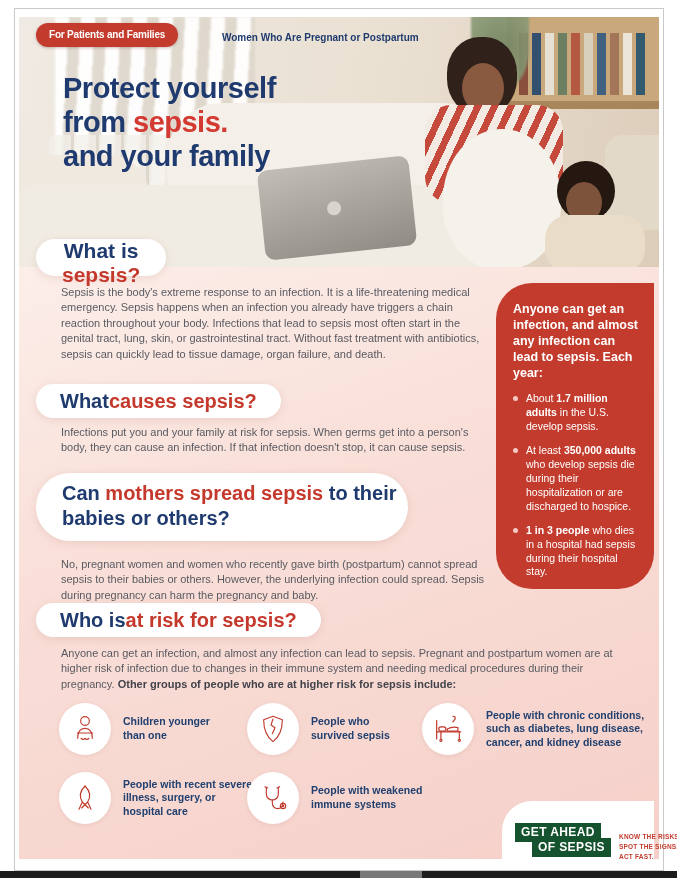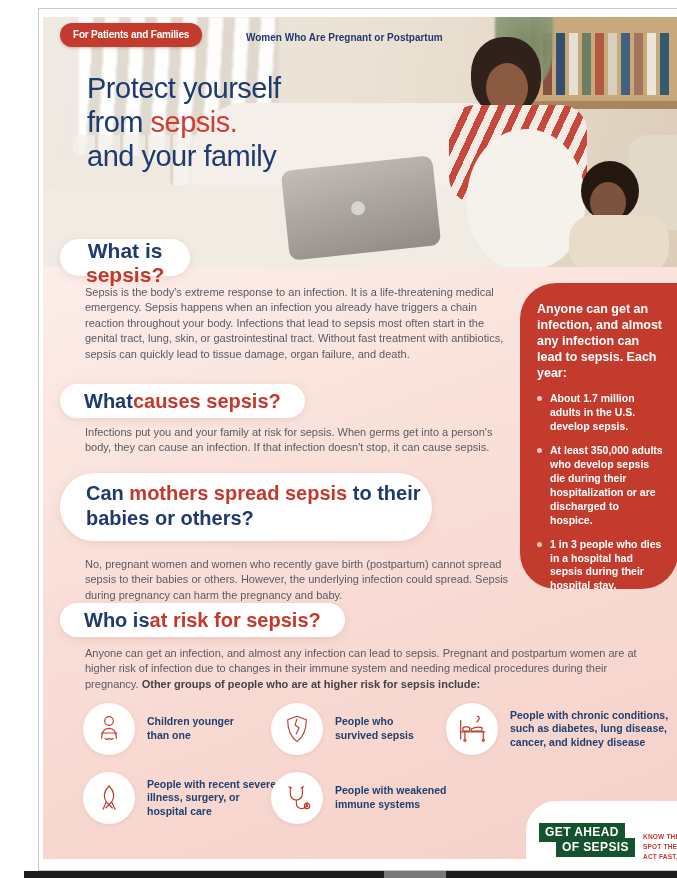--- a/index.html
+++ b/index.html
@@ -1,17 +1,17 @@
 <!DOCTYPE html>
 <html><head>
 <meta charset="utf-8">
 <style>
   * { margin:0; padding:0; box-sizing:border-box; }
   body { width:677px; height:878px; background:#ffffff; font-family:"Liberation Sans", sans-serif; position:relative; overflow:hidden; }
-  .canvas { position:absolute; inset:0;margin-left:24px; }
+  .canvas { position:absolute; inset:0; }
 
   .page { position:absolute; left:14px; top:8px; width:650px; height:863px; background:#fff; border:1px solid #c9c9c9; }
 
   
   .photo { position:absolute; left:4px; top:8px; width:640px; height:250px; overflow:hidden;
            background:linear-gradient(100deg,#efeae3 0%,#eae0d2 55%,#dccdb9 100%); }
   .ph-window { position:absolute; left:36px; top:0; width:200px; height:205px;
                background:repeating-linear-gradient(93deg, rgba(255,255,255,.92) 0 14px, rgba(214,207,195,.55) 14px 26px); filter:blur(1px); }
   .ph-radiator { position:absolute; left:30px; top:118px; width:266px; height:132px; border-radius:6px; opacity:.75;
                  background:repeating-linear-gradient(90deg,#f3f0ea 0 22px,#ddd6ca 22px 25px); }
@@ -36,21 +36,21 @@
   .ph-child-hair { position:absolute; left:538px; top:144px; width:58px; height:60px; background:#241810; border-radius:50%; }
   .ph-child-face { position:absolute; left:547px; top:165px; width:36px; height:41px; background:#7d533b; border-radius:50%; }
   .ph-child-body { position:absolute; left:526px; top:198px; width:100px; height:58px; background:#e9dcc8; border-radius:24px; }
 
   
   .badge { position:absolute; left:21px; top:14px; background:#c33b2d; color:#fff; font-weight:bold; font-size:10px;
            letter-spacing:-0.2px; padding:6px 13px 7px; border-radius:14px; z-index:5; box-shadow:0 1px 3px rgba(90,40,30,.3); }
   .audience { position:absolute; left:207px; top:23px; color:#1e3a6e; font-weight:bold; font-size:10px; z-index:5; }
 
   
-  .title { position:absolute; left:48px; top:62px; z-index:5; font-size:29px; font-weight:400; letter-spacing:-0.5px;
+  .title { position:absolute; left:48px; top:62px; z-index:5; font-size:29px; font-weight:700; letter-spacing:-0.5px;
            color:#1e3a6e; line-height:1.18; }
   .title .hl { color:#d23a32; }
 
   
   .content { position:absolute; left:4px; top:258px; width:640px; height:592px;
              background:linear-gradient(160deg,#fceee9 0%,#f9dfd8 40%,#f5d0c9 100%); }
   .logo-cutout { position:absolute; right:5px; bottom:0; width:152px; height:58px; background:#fff; border-top-left-radius:30px; }
 
   
   .pill { position:absolute; background:#fff; border-radius:999px; display:inline-flex; align-items:center;
@@ -66,21 +66,21 @@
   .para b { color:#42434b; }
   .para-1 { left:46px; top:276px; width:428px; }
   .para-2 { left:46px; top:416px; width:434px; }
   .para-3 { left:46px; top:548px; width:434px; }
   .para-4 { left:46px; top:637px; width:576px; }
 
   
   .sidebar { position:absolute; left:481px; top:274px; width:158px; height:306px; z-index:6;
              background:#c33b2d; border-radius:36px 0 36px 36px; padding:18px 15px 12px 17px; color:#fff; }
   .sidebar-heading { font-size:12.5px; font-weight:800; line-height:1.28; }
-  .sidebar ul { list-style:none; margin-top:11px;font-weight:bold; }
+  .sidebar ul { list-style:none; margin-top:11px; }
   .sidebar li { display:flex; gap:8px; font-size:10.5px; line-height:1.33; margin-bottom:10px; }
   .sidebar .dot { flex:none; width:5px; height:5px; border-radius:50%; background:#f5c9c2; margin-top:4px; }
 
   
   .risk-item { position:absolute; display:flex; align-items:center; gap:12px; z-index:6; }
   .risk-circle { flex:none; width:52px; height:52px; border-radius:50%; background:#fff; display:flex;
                  align-items:center; justify-content:center; box-shadow:0 1px 4px rgba(170,110,100,.15); }
   .risk-label { font-size:10.5px; font-weight:bold; color:#21406f; line-height:1.3; }
   .ri-1 { left:44px; top:694px; } .ri-1 .risk-label { width:104px; }
   .ri-2 { left:232px; top:694px; } .ri-2 .risk-label { width:100px; }

